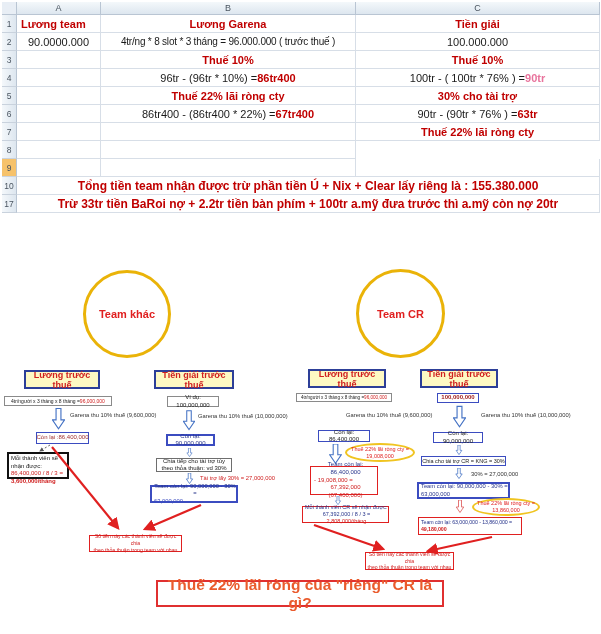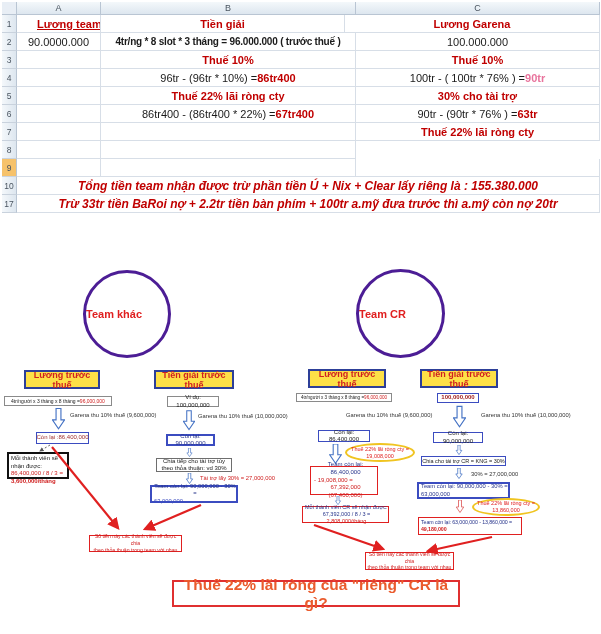--- a/index.html
+++ b/index.html
@@ -12,31 +12,31 @@
       font-size:9px;color:#4a5560;display:flex;align-items:center;justify-content:center;box-sizing:border-box;}
   .corner{width:15px;background:#e8eef5;border-right:1px solid #b9c5d3;border-bottom:1px solid #b9c5d3;box-sizing:border-box;}
   .wA{width:84px}.wB{width:255px}.wC{width:244px}
   .sr{display:flex;height:18px;}
   .rh{width:15px;background:linear-gradient(90deg,#f4f8fb,#dde6ef);border-right:1px solid #b9c5d3;border-bottom:1px solid #c9d2dd;
       font-size:8.5px;color:#4a5560;display:flex;align-items:center;justify-content:center;box-sizing:border-box;}
   .rh.sel{background:#f6c26b;}
   .cell{border-right:1px solid #d7dee7;border-bottom:1px solid #d7dee7;box-sizing:border-box;
         font-size:11px;color:#1a1a1a;display:flex;align-items:center;justify-content:center;
         white-space:nowrap;overflow:hidden;}
-  .cell.left{justify-content:flex-start;padding-left:20px;text-decoration:underline;}
+  .cell.left{justify-content:flex-start;padding-left:4px;}
   .red{color:#c00000;font-weight:bold;}
   .pink{color:#e8739c;font-weight:bold;}
-  .f10{font-size:10px;letter-spacing:-0.2px;font-weight:bold;}
-  .span-cell{width:583px;justify-content:center;font-size:12px;font-style:italic;}
+  .f10{font-size:10px;letter-spacing:-0.2px;}
+  .span-cell{width:583px;justify-content:center;font-size:12px;}
   
   .abs{position:absolute;box-sizing:border-box;}
-  .circle{border:3px solid #4c1d95;border-radius:50%;display:flex;align-items:center;justify-content:flex-start;}
+  .circle{border:3px solid #eab308;border-radius:50%;display:flex;align-items:center;justify-content:center;}
   .circle span{color:#e02020;font-weight:bold;font-size:11px;}
   .tbox{border:2px solid #2d3f98;color:#d02020;font-weight:bold;font-size:9px;text-align:center;
-        display:flex;align-items:center;justify-content:center;background:#fde047;}
+        display:flex;align-items:center;justify-content:center;background:#fef9c3;}
   .box{background:#fff;text-align:center;color:#202020;display:flex;flex-direction:column;
        align-items:center;justify-content:center;line-height:1.25;}
   .border-thin{border:1px solid #8a8a8a;}
   .border-blue{border:1.6px solid #3b4cc0;}
   .border-blue2{border:2px solid #3b4cc0;}
   .border-red{border:1.5px solid #e02020;}
   .border-black{border:2px solid #111;}
   .border-gray{border:1px solid #6e6e6e;}
   .n6{font-size:6px;}.n58{font-size:5.8px;}.n55{font-size:5.5px;}.n53{font-size:5.3px;letter-spacing:-0.1px;}
   .n5{font-size:5px;}.n46{font-size:4.6px;}
@@ -61,22 +61,22 @@
     <div class="hrow">
       <div class="corner"></div>
       <div class="hc wA">A</div>
       <div class="hc wB">B</div>
       <div class="hc wC">C</div>
     </div>
 
     <div class="sr">
       <div class="rh">1</div>
       <div class="cell wA left red">Lương team</div>
+      <div class="cell wB red">Lương Garena</div>
       <div class="cell wC red">Tiền giải</div>
-      <div class="cell wB red">Lương Garena</div>
     </div>
     <div class="sr">
       <div class="rh">2</div>
       <div class="cell wA">90.0000.000</div>
       <div class="cell wB f10">4tr/ng * 8 slot * 3 tháng = 96.000.000 ( trước thuế )</div>
       <div class="cell wC">100.000.000</div>
     </div>
     <div class="sr">
       <div class="rh">3</div>
       <div class="cell wA"></div>
@@ -262,15 +262,15 @@
         <path d="M0 0 L10 5 L0 10 z" fill="#555"></path>
       </marker>
     </defs>
     <line x1="52" y1="447" x2="118" y2="528" stroke="#e02020" stroke-width="2.2" marker-end="url(#ra)"></line>
     <line x1="201" y1="505" x2="145" y2="529" stroke="#e02020" stroke-width="2.2" marker-end="url(#ra)"></line>
     <line x1="314" y1="525" x2="383" y2="549" stroke="#e02020" stroke-width="2.2" marker-end="url(#ra)"></line>
     <line x1="492" y1="537" x2="428" y2="551" stroke="#e02020" stroke-width="2.2" marker-end="url(#ra)"></line>
     <line x1="50" y1="445" x2="40" y2="451" stroke="#555" stroke-width="0.9" stroke-dasharray="2,2" marker-end="url(#ga)"></line>
   </svg>
 
-  <div class="abs qbox" style="left:172px;top:580px;width:288px;height:27px;">Thuế 22% lãi ròng của "riêng" CR là gì?</div>
+  <div class="abs qbox" style="left:156px;top:580px;width:288px;height:27px;">Thuế 22% lãi ròng của "riêng" CR là gì?</div>
 
 </div>
 
 </body></html>

